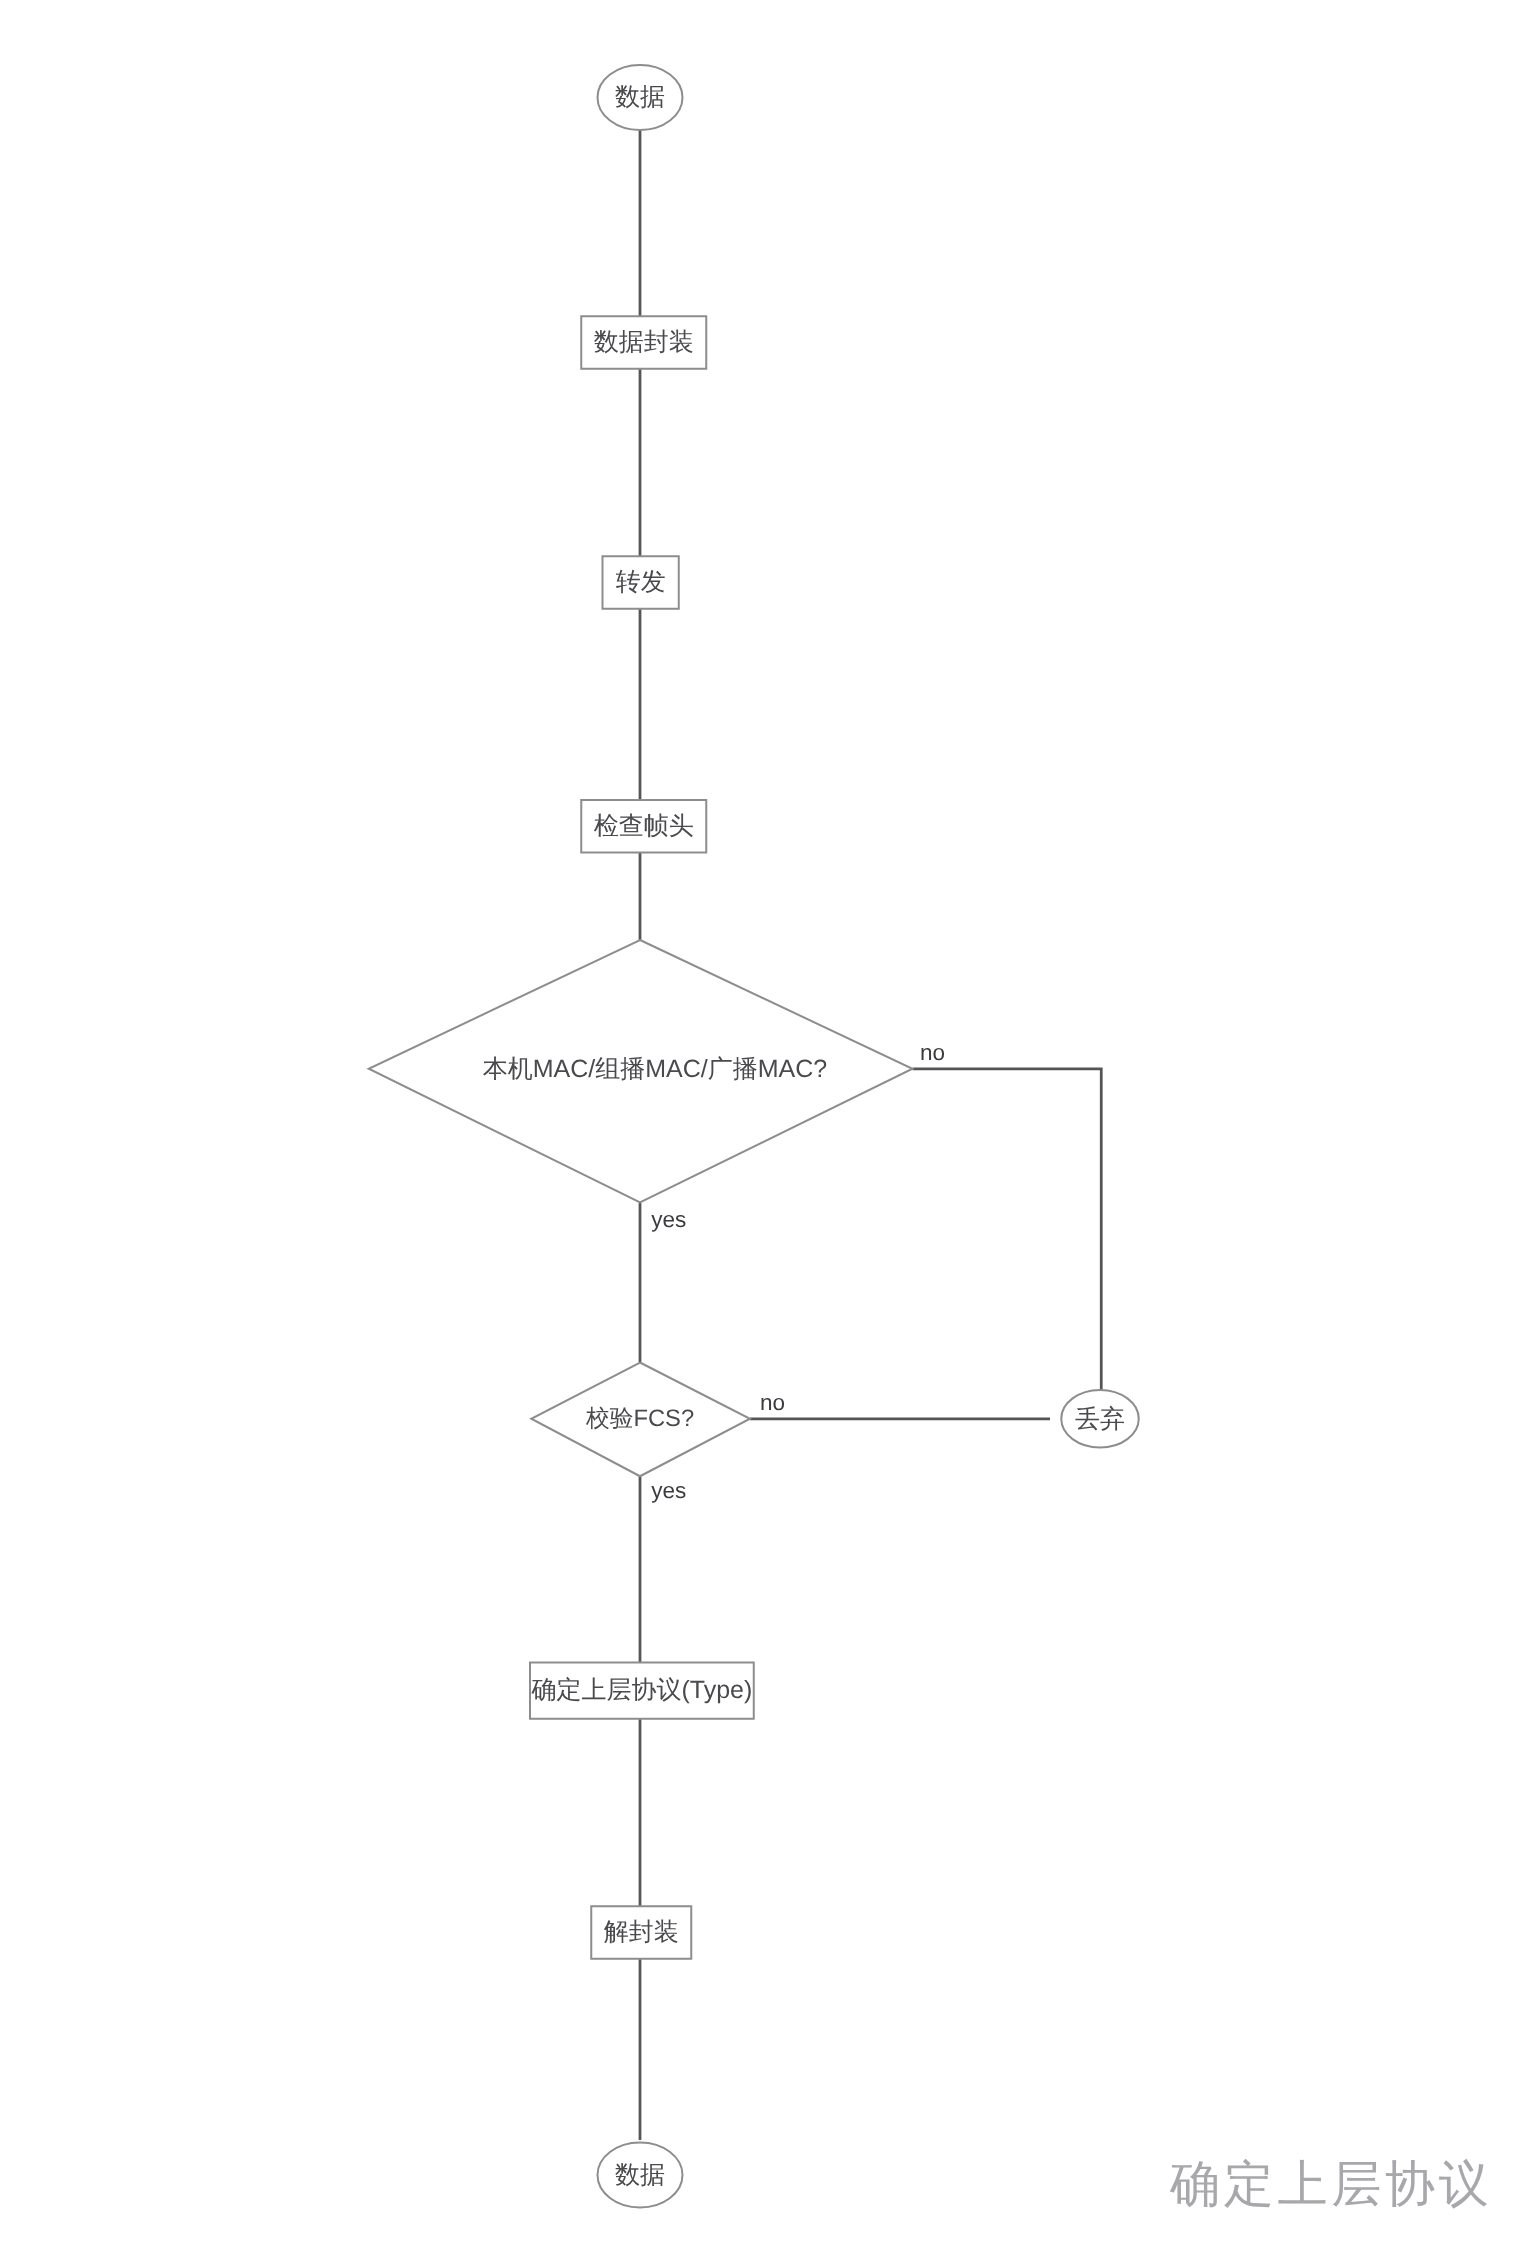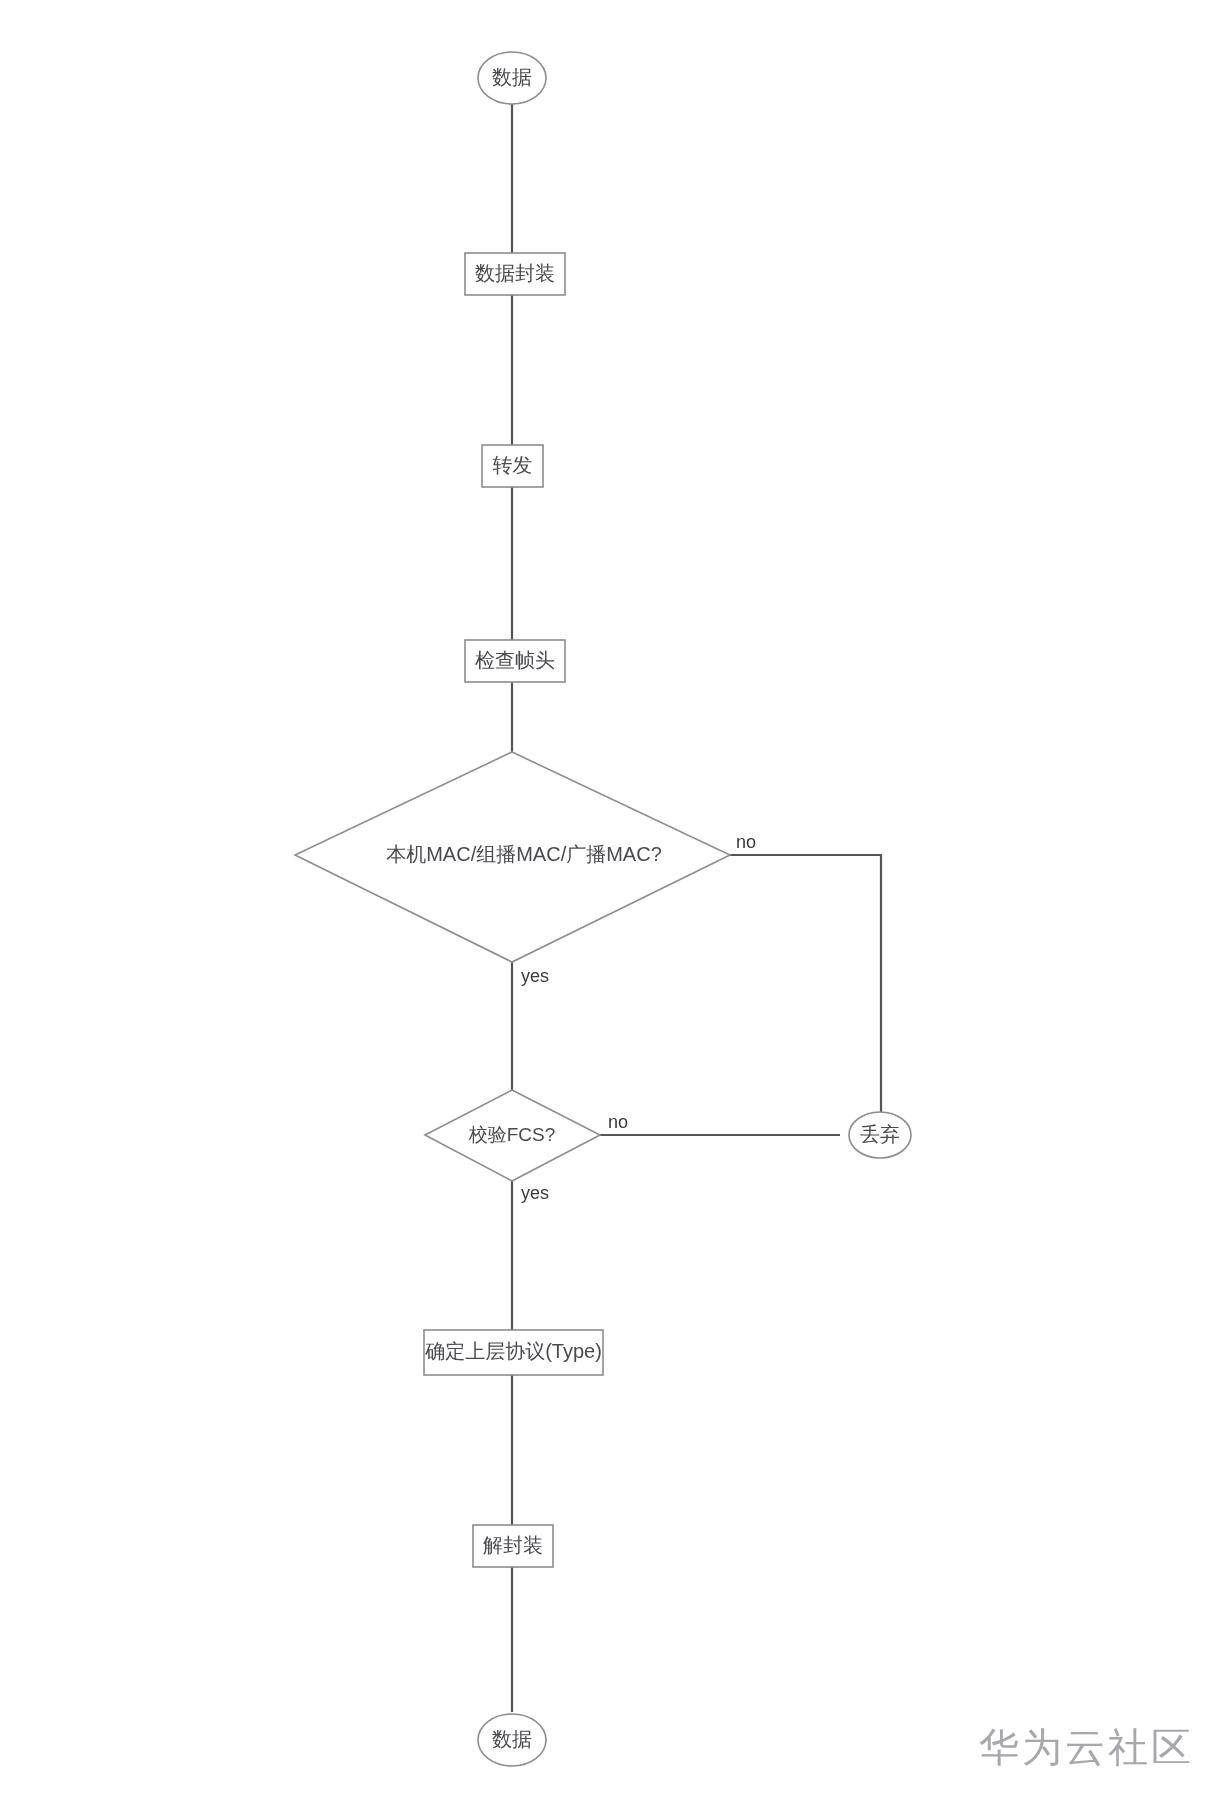--- a/index.html
+++ b/index.html
@@ -143,15 +143,15 @@
       <text class="node-label" x="513" y="1547">解封装</text>
     </g>
 
     <g>
       <ellipse class="node-shape" cx="512" cy="1740" rx="34" ry="26"></ellipse>
       <text class="node-label" x="512" y="1741">数据</text>
     </g>
 
   </svg>
 
-  <div class="watermark">华为云社区</div>
+  <div class="watermark">确定上层协议</div>
 
 </div>
 
 </body></html>

